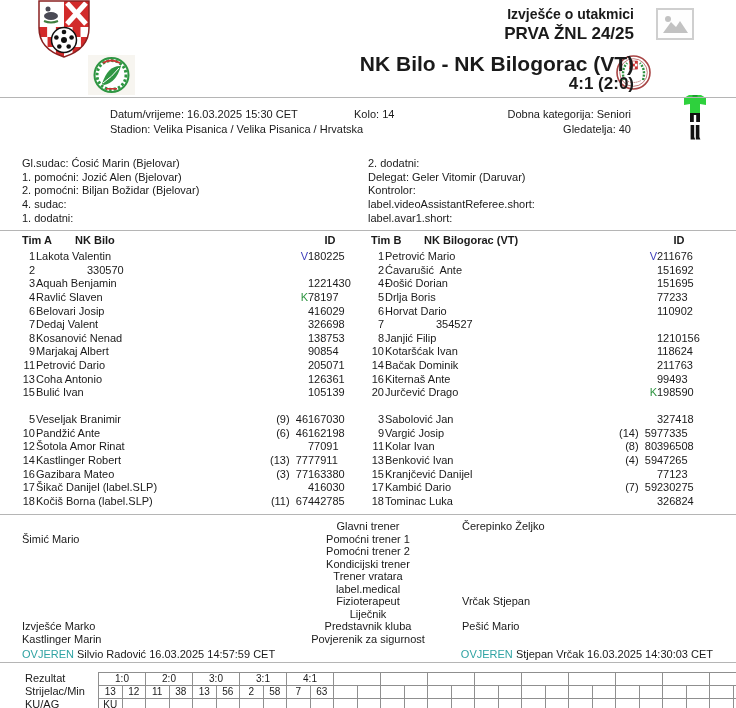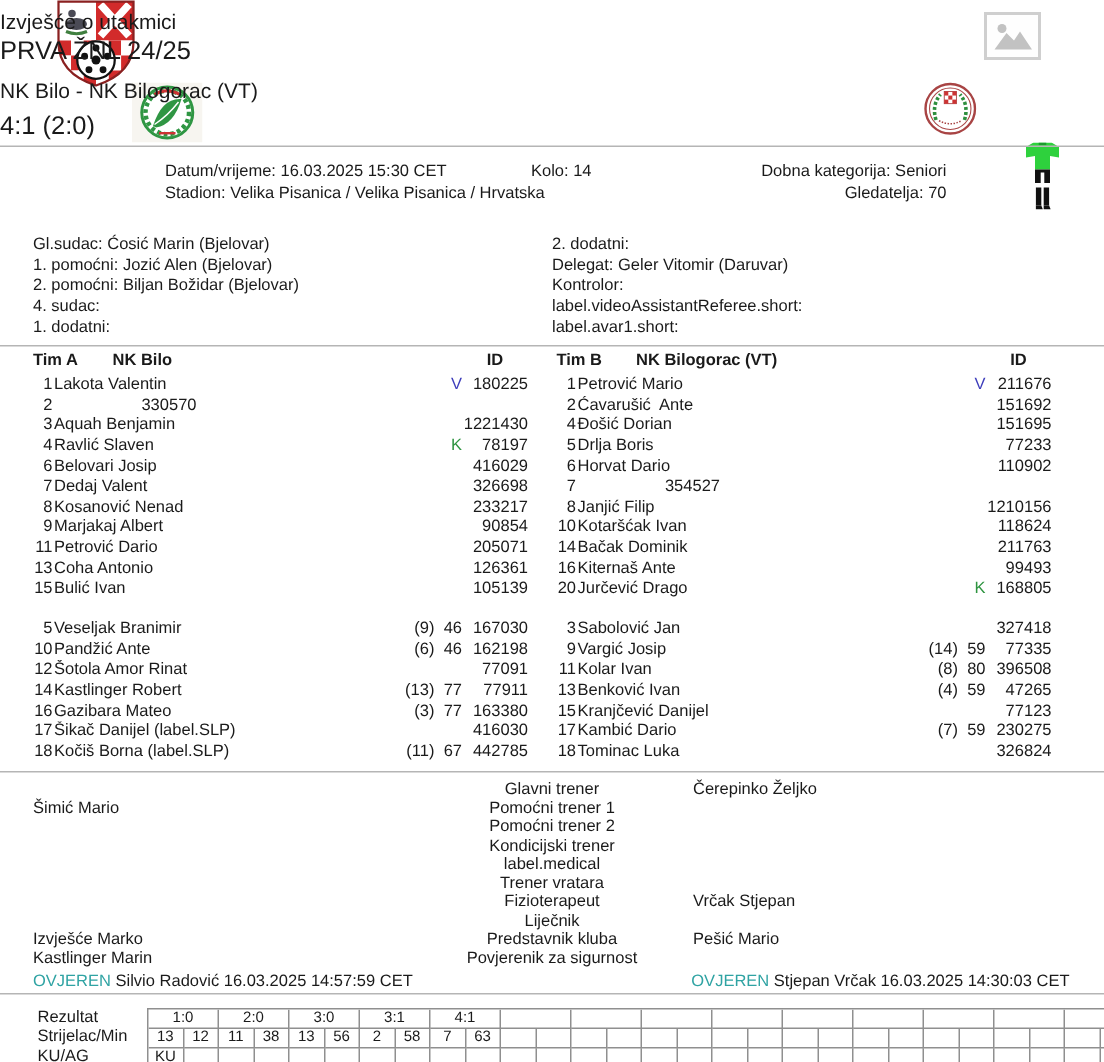--- a/index.html
+++ b/index.html
@@ -1,23 +1,23 @@
 <!DOCTYPE html>
 <html><head>
 <meta charset="utf-8">
 <style>
   *{margin:0;padding:0;box-sizing:border-box}
   html,body{background:#fff}
   .page{position:relative;width:736px;height:708px;overflow:hidden;background:#fff;
         font-family:"Liberation Sans",sans-serif;font-size:11px;color:#1a1a1a}
   .hline{position:absolute;left:0;width:736px;height:1px;background:#b5b5b5}
-  .hdr-c{position:absolute;left:0;width:634px;text-align:left;font-weight:normal;white-space:pre}
+  .hdr-c{position:absolute;left:0;width:634px;text-align:right;font-weight:bold;white-space:pre}
   .t1{top:6px;font-size:14px}
   .t2{top:24px;font-size:17px}
-  .t3{top:52px;font-size:14px}
+  .t3{top:52px;font-size:21px}
   .t4{top:74px;font-size:17px}
   .logo{position:absolute}
   .info-left{position:absolute;left:110px;top:107px;line-height:15px}
   .info-kolo{position:absolute;left:354px;top:107px;line-height:15px}
   .info-right{position:absolute;right:105px;top:107px;line-height:15px;text-align:right}
   .officials{position:absolute;top:157px;line-height:13.7px}
   .off-l{left:22px}
   .off-r{left:368px}
   .roster{position:absolute;width:330px}
   .r-a{left:22px}
@@ -25,21 +25,21 @@
   .r-head{top:234px;height:13px;display:flex;font-weight:bold}
   .rh-tim{width:53px}
   .rh-name{flex:1}
   .rh-id{width:44px;text-align:center}
   .p-row{display:flex;height:13.65px;line-height:13.65px}
   .r-start{top:250px}
   .r-subs{top:413px}
   .c-num{width:13px;text-align:right;white-space:pre}
   .c-name{flex:1;padding-left:1px;white-space:pre;overflow:hidden}
   .c-extra{width:52px;text-align:right;white-space:pre}
-  .c-id{width:44px;text-align:right;white-space:pre}
+  .c-id{width:44px;text-align:left;white-space:pre}
   .cap[data-cap="V"]{color:#3d3dbb}
   .cap[data-cap="K"]{color:#2e9440}
   .staff{position:absolute;left:0;top:520px;width:736px}
   .s-row{position:relative;height:12.55px;line-height:12.55px;width:736px}
   .s-role{display:block;width:100%;text-align:center}
   .s-left{position:absolute;left:22px;top:0}
   .s-right{position:absolute;left:462px;top:0}
   .cert-l{position:absolute;left:22px;top:648px;white-space:pre}
   .cert-r{position:absolute;right:23px;top:648px;white-space:pre}
   .ovj{color:#2fa3a3}
@@ -155,21 +155,21 @@
 
   <div class="hline" style="top:97px"></div>
 
   <div class="info-left">
     <div>Datum/vrijeme: 16.03.2025 15:30 CET</div>
     <div>Stadion: Velika Pisanica / Velika Pisanica / Hrvatska</div>
   </div>
   <div class="info-kolo">Kolo: 14</div>
   <div class="info-right">
     <div>Dobna kategorija: Seniori</div>
-    <div>Gledatelja: 70</div>
+    <div>Gledatelja: 40</div>
   </div>
 
   <div class="officials off-l">
 
   <div>Gl.sudac: Ćosić Marin (Bjelovar)</div>
       <div>1. pomoćni: Jozić Alen (Bjelovar)</div>
       <div>2. pomoćni: Biljan Božidar (Bjelovar)</div>
       <div>4. sudac:</div>
       <div>1. dodatni:</div>
     </div>
@@ -235,21 +235,21 @@
         <span class="c-num">7</span>
         <span class="c-name">Dedaj Valent</span>
         <span class="c-extra"><span class="cap" data-cap=""></span><span></span></span>
         <span class="c-id">326698</span>
       </div>
 
       <div class="p-row">
         <span class="c-num">8</span>
         <span class="c-name">Kosanović Nenad</span>
         <span class="c-extra"><span class="cap" data-cap=""></span><span></span></span>
-        <span class="c-id">233217</span>
+        <span class="c-id">138753</span>
       </div>
 
       <div class="p-row">
         <span class="c-num">9</span>
         <span class="c-name">Marjakaj Albert</span>
         <span class="c-extra"><span class="cap" data-cap=""></span><span></span></span>
         <span class="c-id">90854</span>
       </div>
 
       <div class="p-row">
@@ -392,21 +392,21 @@
         <span class="c-num">16</span>
         <span class="c-name">Kiternaš Ante</span>
         <span class="c-extra"><span class="cap" data-cap=""></span><span></span></span>
         <span class="c-id">99493</span>
       </div>
 
       <div class="p-row">
         <span class="c-num">20</span>
         <span class="c-name">Jurčević Drago</span>
         <span class="c-extra"><span class="cap" data-cap="K">K</span><span></span></span>
-        <span class="c-id">168805</span>
+        <span class="c-id">198590</span>
       </div>
     </div>
   <div class="roster r-b r-subs">
 
       <div class="p-row">
         <span class="c-num">3</span>
         <span class="c-name">Sabolović Jan</span>
         <span class="c-extra"><span class="cap" data-cap=""></span><span></span></span>
         <span class="c-id">327418</span>
       </div>
@@ -476,27 +476,27 @@
         <span class="s-right"></span>
       </div>
 
       <div class="s-row">
         <span class="s-role">Kondicijski trener</span>
         <span class="s-left"></span>
         <span class="s-right"></span>
       </div>
 
       <div class="s-row">
-        <span class="s-role">label.medical</span>
+        <span class="s-role">Trener vratara</span>
         <span class="s-left"></span>
         <span class="s-right"></span>
       </div>
 
       <div class="s-row">
-        <span class="s-role">Trener vratara</span>
+        <span class="s-role">label.medical</span>
         <span class="s-left"></span>
         <span class="s-right"></span>
       </div>
 
       <div class="s-row">
         <span class="s-role">Fizioterapeut</span>
         <span class="s-left"></span>
         <span class="s-right">Vrčak Stjepan</span>
       </div>
 

